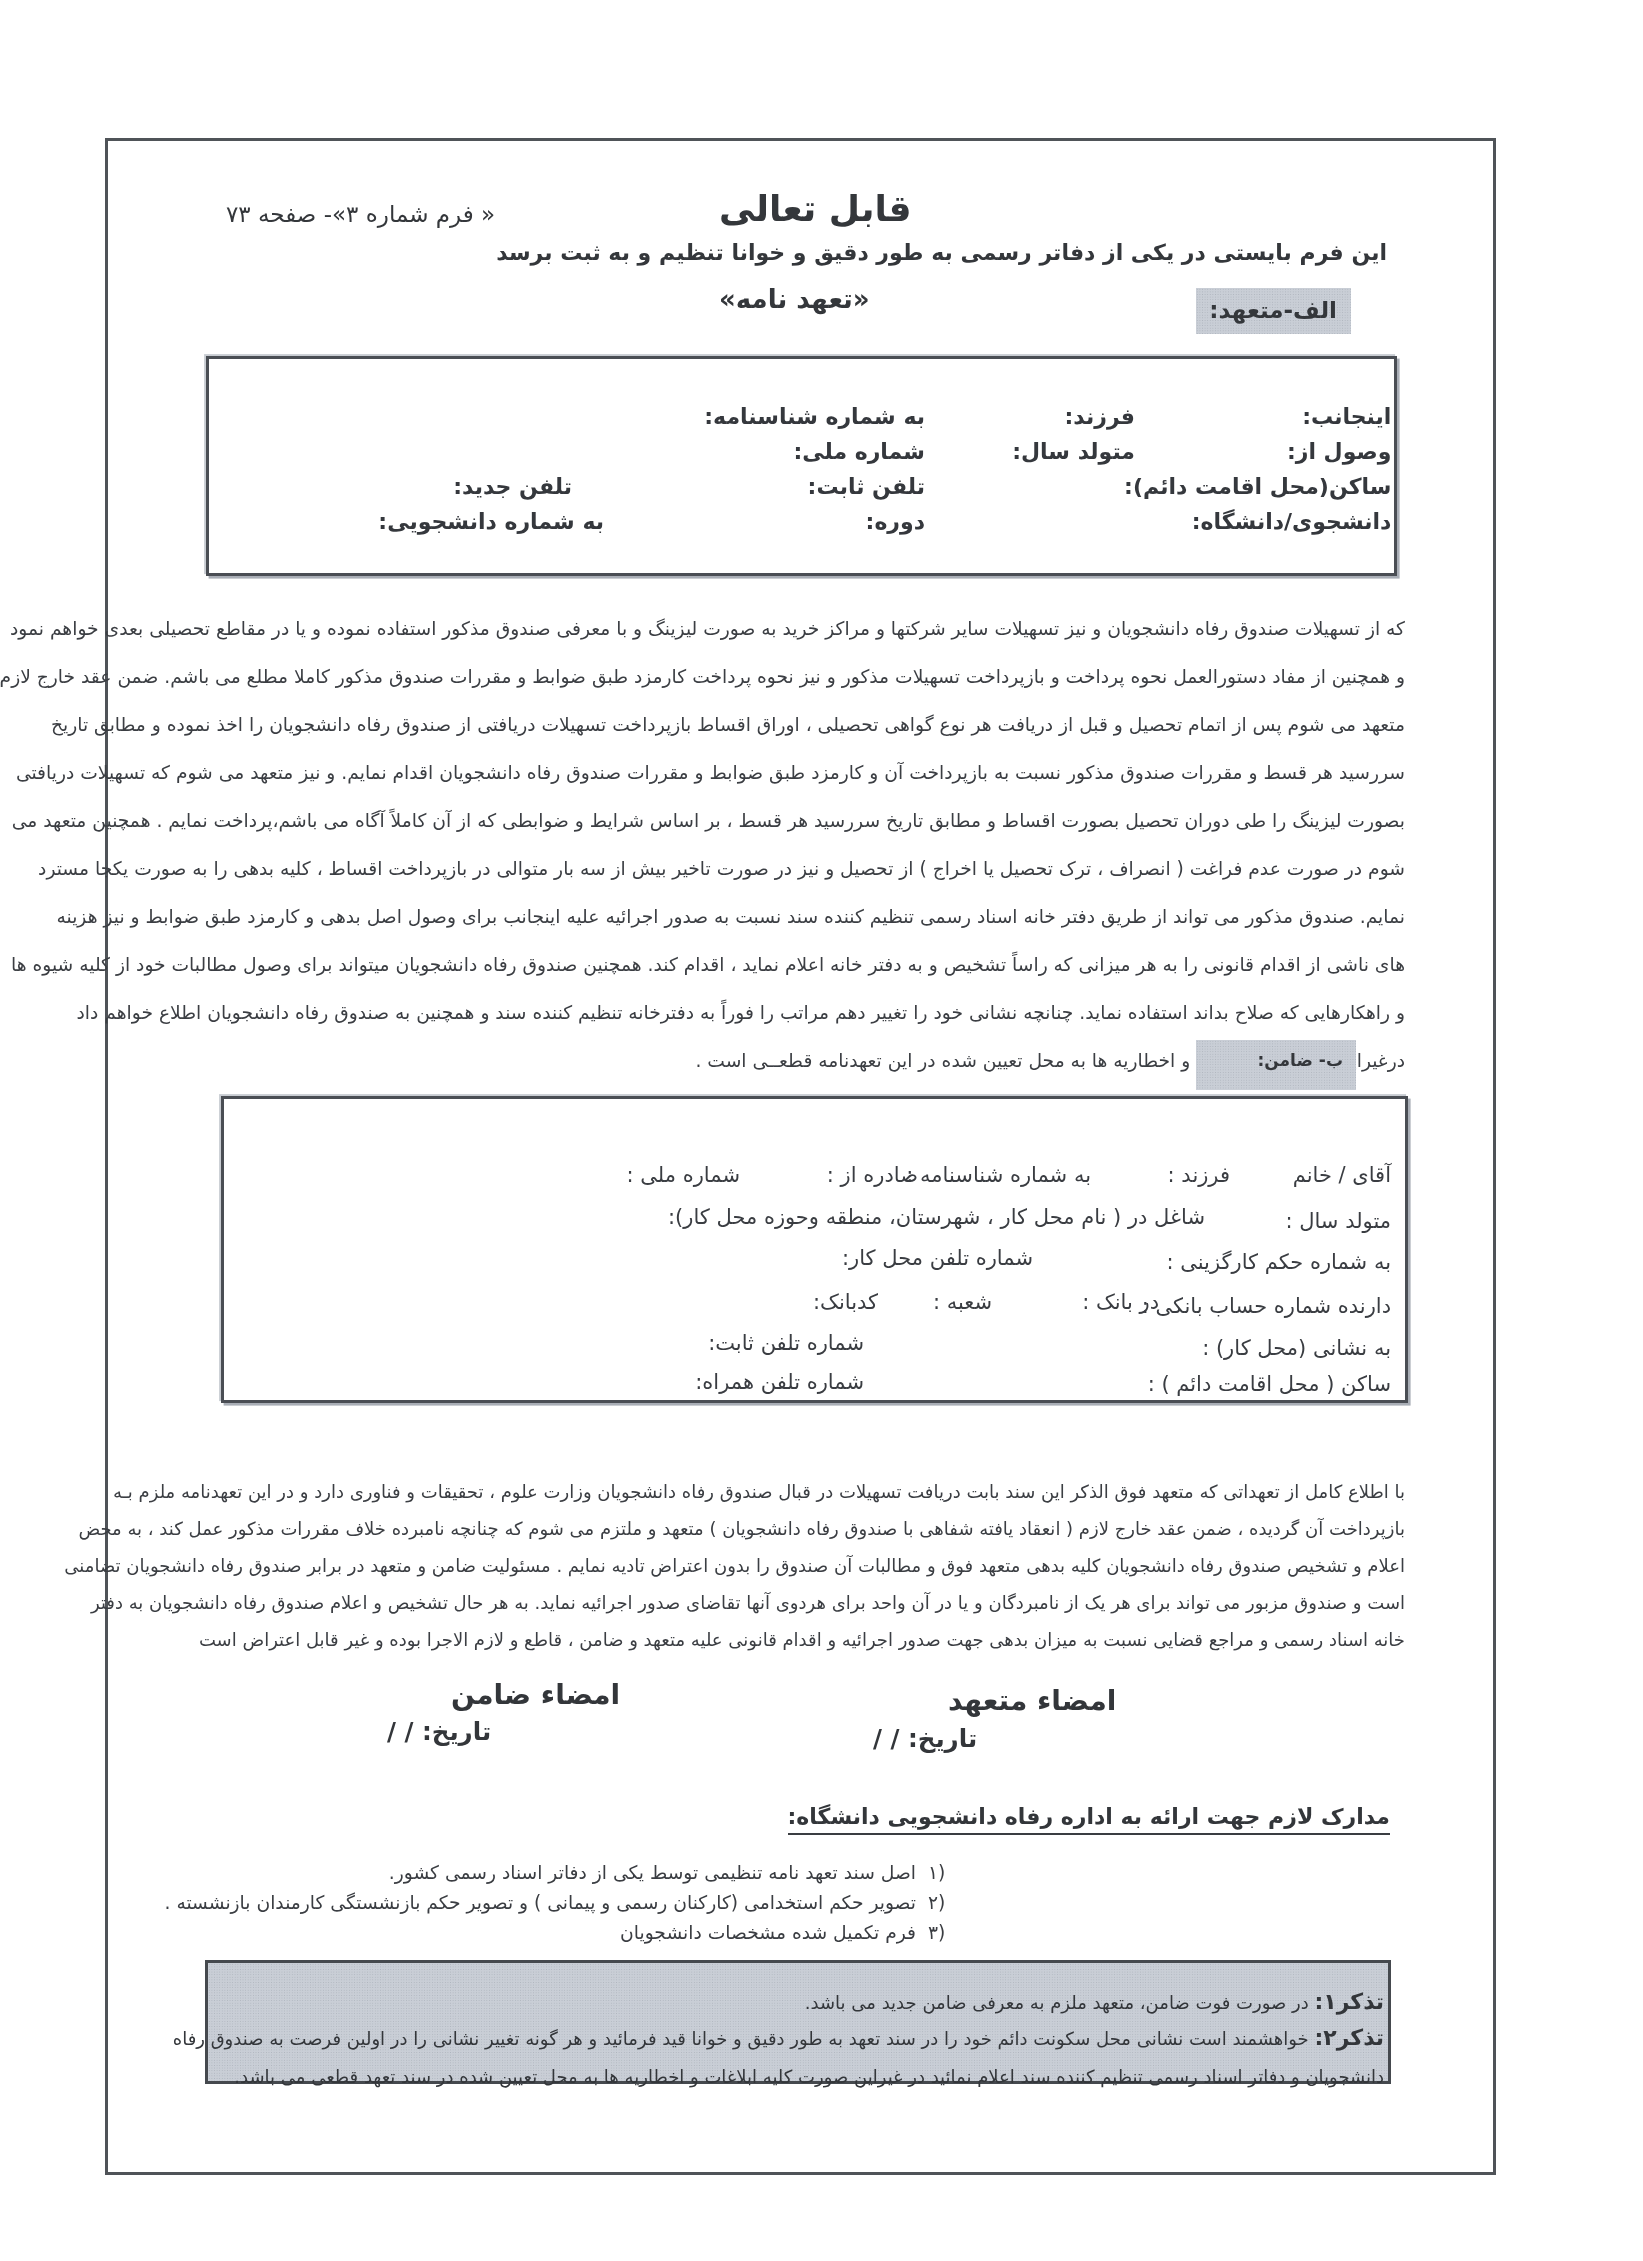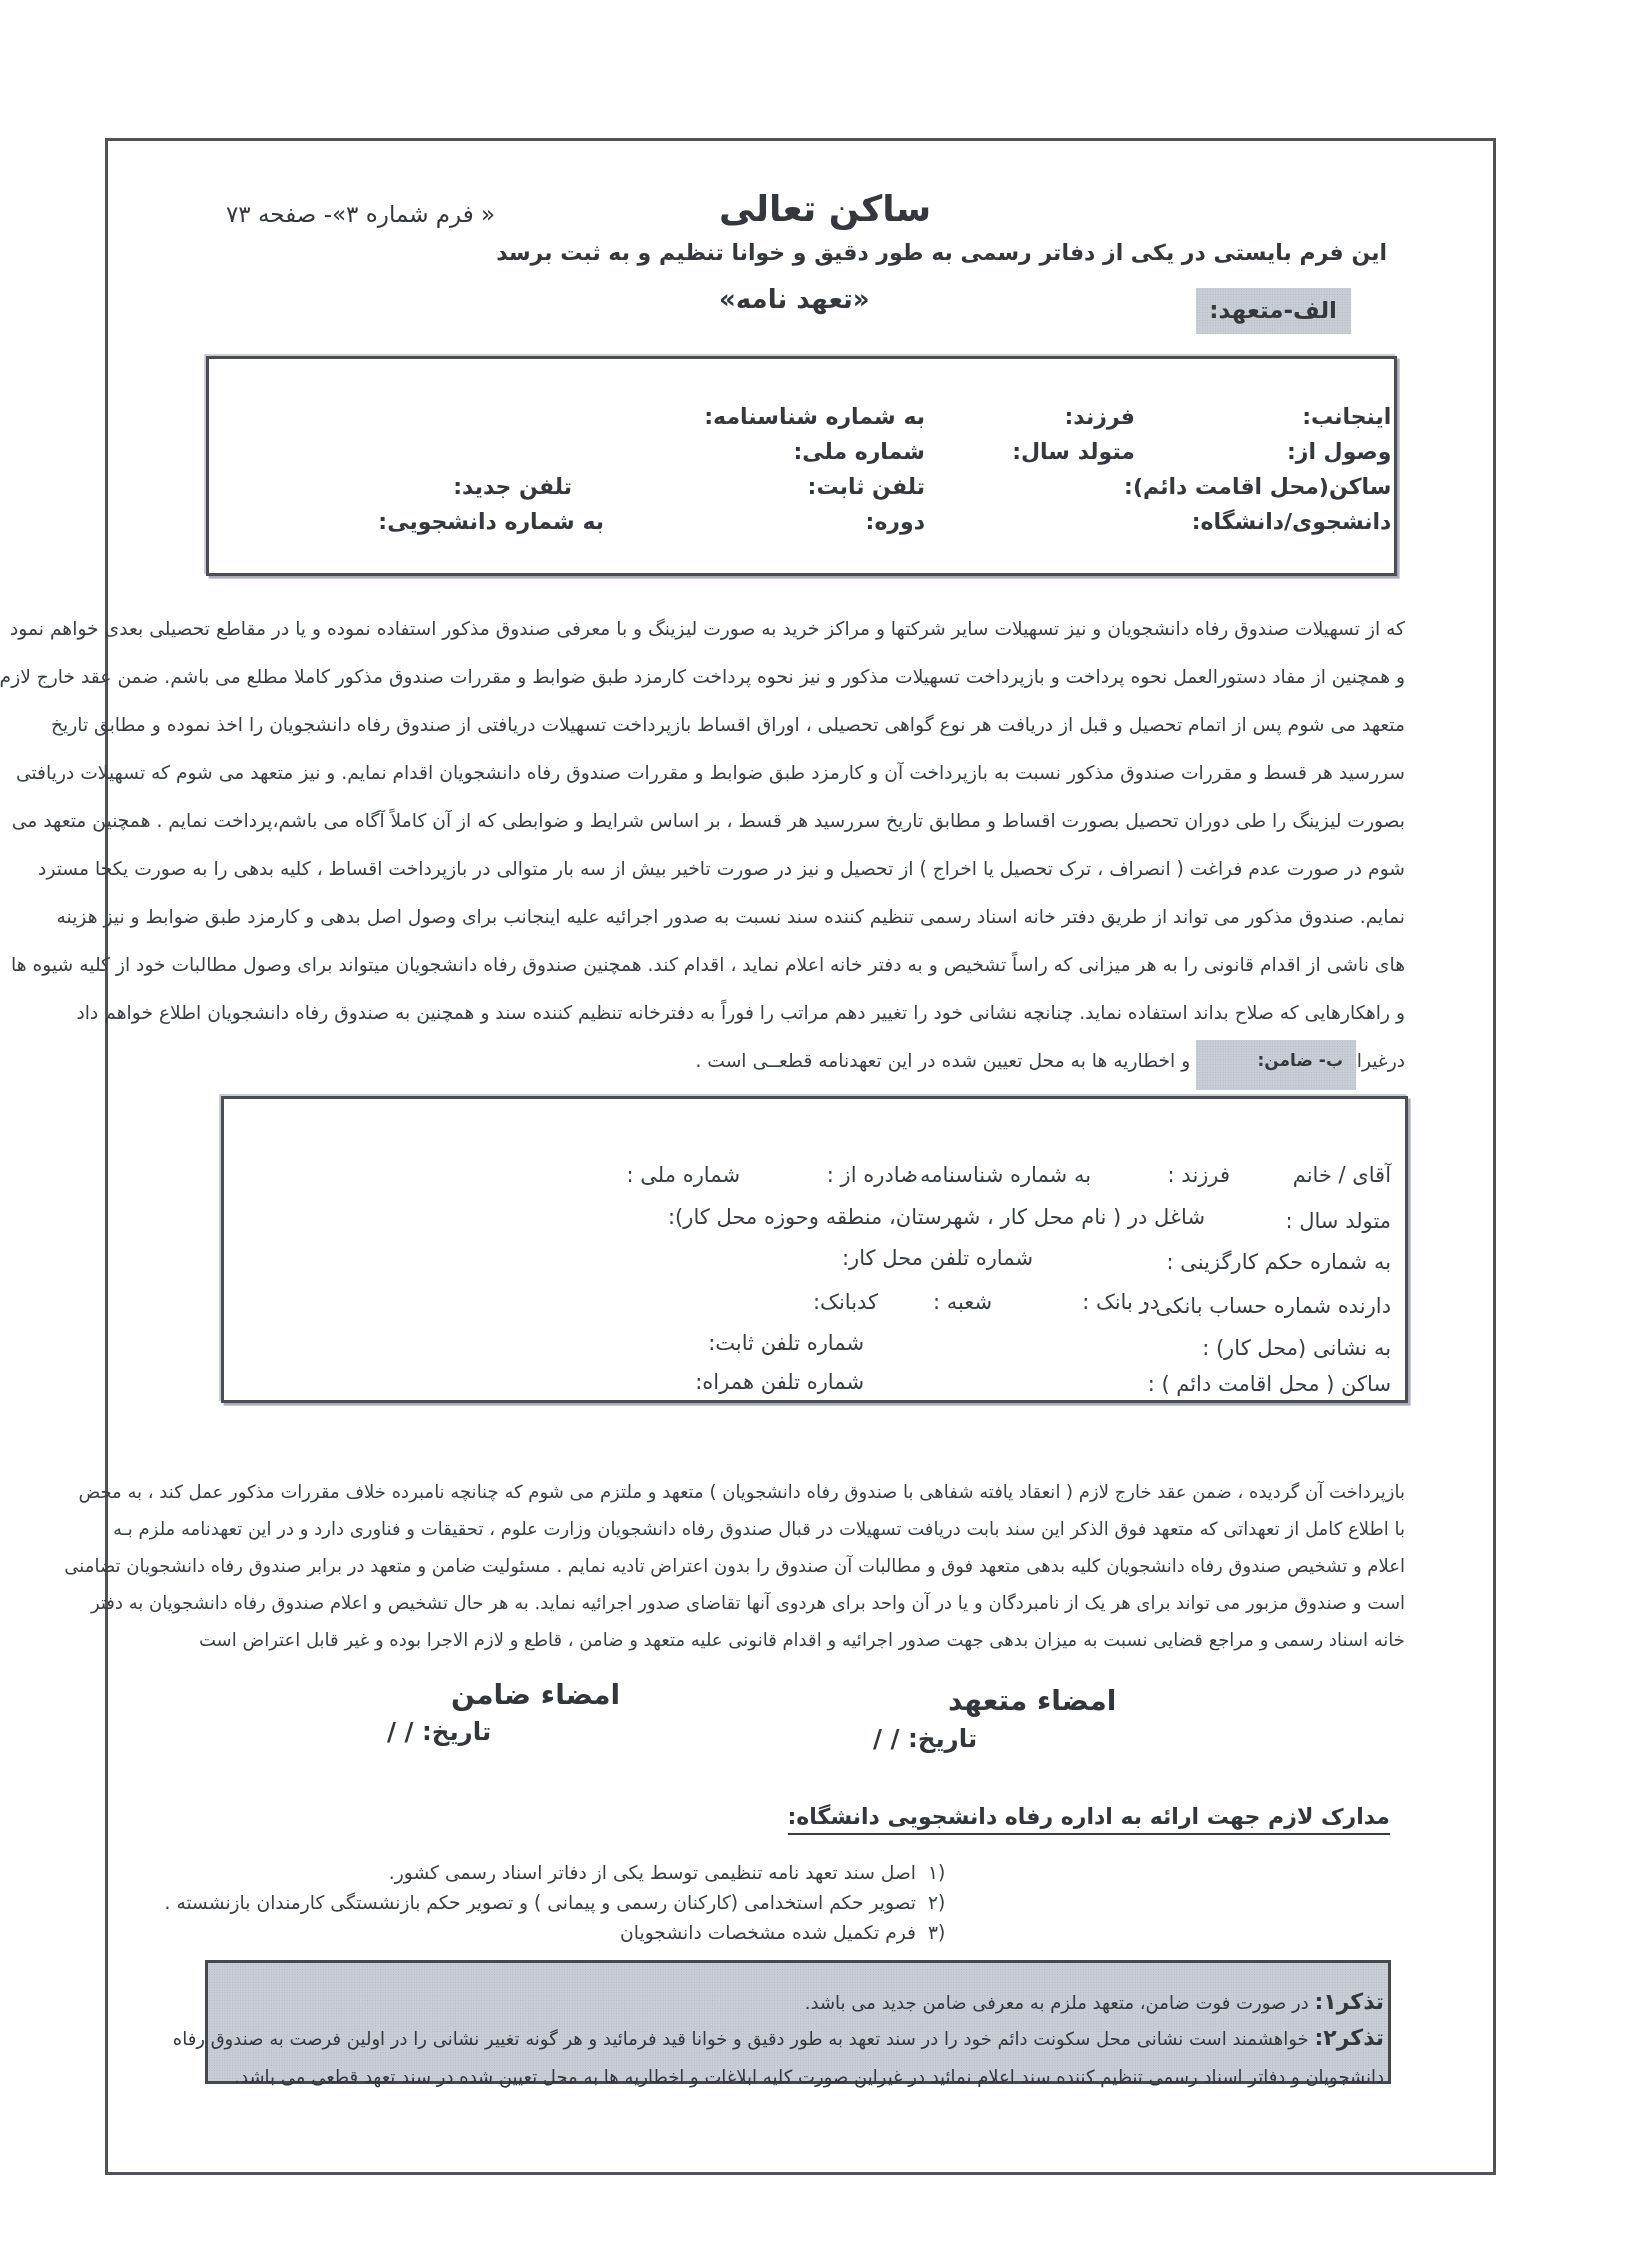--- a/index.html
+++ b/index.html
@@ -28,21 +28,21 @@
   .doc-num { position: absolute; font-size: 18.7px; color: #3a3d42; }
   .note { position: absolute; direction: rtl; white-space: nowrap; font-size: 18px; color: #33363a; }
   .note b { font-size: 22px; }
 </style>
 </head>
 <body>
 
 <div class="frame"></div>
 
 <div class="abs hdr" style="left:226px; top:201px; font-size:23px; font-weight:normal; direction:rtl;">« فرم شماره ۳»- صفحه ۷۳</div>
-<div class="abs hdr" style="left:719px; top:188px; font-size:36px;">ساکن تعالی</div>
+<div class="abs hdr" style="left:719px; top:188px; font-size:36px;">قابل تعالی</div>
 <div class="abs hdr" style="right:257px; top:240px; font-size:22px; direction:rtl;">این فرم بایستی در یکی از دفاتر رسمی به طور دقیق و خوانا تنظیم و به ثبت برسد</div>
 <div class="abs hdr" style="left:719px; top:284px; font-size:26px; direction:rtl;">«تعهد نامه»</div>
 
 <div class="abs shade" style="left:1196px; top:288px; width:155px; height:46px;">
   <span class="hdr" style="position:absolute; right:14px; top:9px; font-size:23px; direction:rtl;">الف-متعهد:</span>
 </div>
 
 <div class="box" style="left:206px; top:356px; width:1191px; height:220px;">
   <span class="lbl" style="right:2.6px; top:45px;">اینجانب:</span>
   <span class="lbl" style="right:259px; top:45px;">فرزند:</span>
@@ -97,22 +97,22 @@
   <span class="lblb" style="right:527px; top:191px;">کدبانک:</span>
 
   <span class="lblb" style="right:14px; top:237px;">به نشانی (محل کار) :</span>
   <span class="lblb" style="right:541px; top:232px;">شماره تلفن ثابت:</span>
 
   <span class="lblb" style="right:14px; top:276px; top:273px;">ساکن ( محل اقامت دائم ) :</span>
   <span class="lblb" style="right:541px; top:271px;">شماره تلفن همراه:</span>
 </div>
 
 <div class="para para2" style="left:213px; width:1192px; top:1473px;">
+  <p>با اطلاع کامل از تعهداتی که متعهد فوق الذکر این سند بابت دریافت تسهیلات در قبال صندوق رفاه دانشجویان وزارت علوم ، تحقیقات و فناوری دارد و در این تعهدنامه ملزم بـه</p>
   <p>بازپرداخت آن گردیده ، ضمن عقد خارج لازم ( انعقاد یافته شفاهی با صندوق رفاه دانشجویان ) متعهد و ملتزم می شوم که چنانچه نامبرده خلاف مقررات مذکور عمل کند ، به محض</p>
-  <p>با اطلاع کامل از تعهداتی که متعهد فوق الذکر این سند بابت دریافت تسهیلات در قبال صندوق رفاه دانشجویان وزارت علوم ، تحقیقات و فناوری دارد و در این تعهدنامه ملزم بـه</p>
   <p>اعلام و تشخیص صندوق رفاه دانشجویان کلیه بدهی متعهد فوق و مطالبات آن صندوق را بدون اعتراض تادیه نمایم . مسئولیت ضامن و متعهد در برابر صندوق رفاه دانشجویان تضامنی</p>
   <p>است و صندوق مزبور می تواند برای هر یک از نامبردگان و یا در آن واحد برای هردوی آنها تقاضای صدور اجرائیه نماید. به هر حال تشخیص و اعلام صندوق رفاه دانشجویان به دفتر</p>
   <p>خانه اسناد رسمی و مراجع قضایی نسبت به میزان بدهی جهت صدور اجرائیه و اقدام قانونی علیه متعهد و ضامن ، قاطع و لازم الاجرا بوده و غیر قابل اعتراض است</p>
 </div>
 
 <div class="sig" style="left:948px; top:1684px;">امضاء متعهد</div>
 <div class="sigd" style="left:873px; top:1724px;">تاریخ:  /   /</div>
 <div class="sig" style="left:451px; top:1678px;">امضاء ضامن</div>
 <div class="sigd" style="left:387px; top:1717px;">تاریخ:  /   /</div>
 

